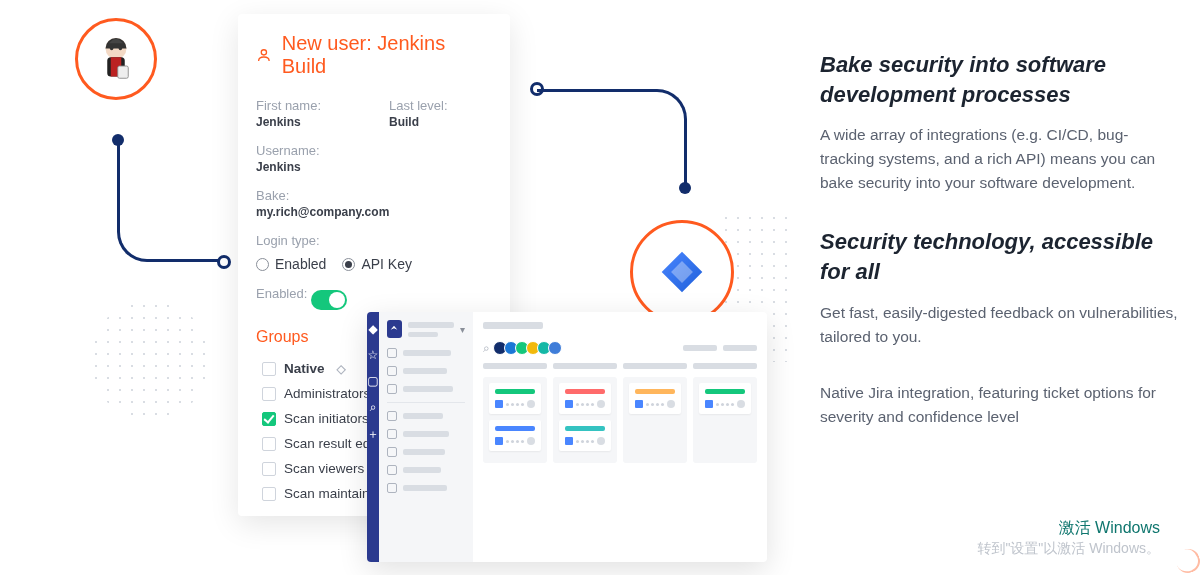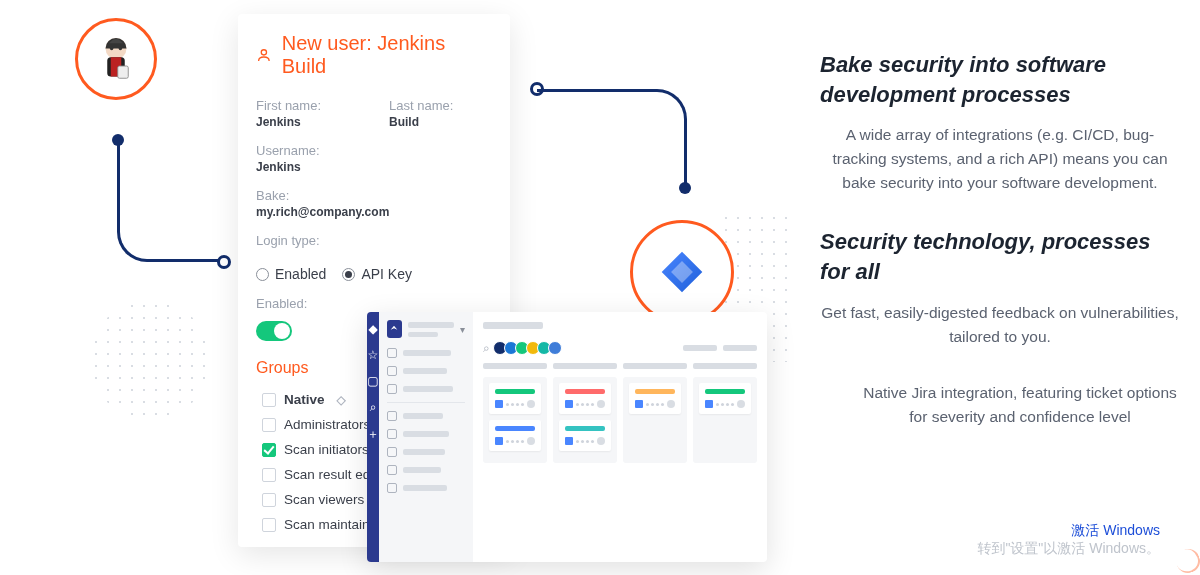--- a/index.html
+++ b/index.html
@@ -68,25 +68,25 @@
   .card { background:#fff; border-radius:2px; padding:6px; margin-bottom:6px; box-shadow:0 1px 2px rgba(0,0,0,0.06); }
   .card .bar { height:5px; border-radius:2px; margin-bottom:6px; }
   .card .meta { display:flex; align-items:center; gap:3px; }
   .card .meta .sq { width:8px; height:8px; border-radius:1px; }
   .card .meta .dots { flex:1; display:flex; gap:2px; }
   .card .meta .dots span{ width:3px; height:3px; border-radius:50%; background:#cfd4dc; }
 
   
   .copy { position:absolute; left:820px; top:50px; width:360px; }
   .copy h2 { font-size:22px; font-weight:700; color:#1c2430; line-height:1.35; margin-bottom:14px;font-style:italic; }
-  .copy p { font-size:15.5px; color:#5b6270; line-height:1.55; margin-bottom:32px;text-align:center; }
+  .copy p { font-size:15.5px; color:#5b6270; line-height:1.55; margin-bottom:32px; }
 
   
   .wm { position:absolute; right:40px; bottom:18px; text-align:right; color:#bfc4cc; font-size:14px; line-height:1.3; pointer-events:none; }
-  .wm .l1 { font-size:14px; color:#1d4ed8; }
+  .wm .l1 { font-size:16px; color:#0f766e; }
 
   
   .dg1 { left:90px; top:300px; }
   .dg2 { left:720px; top:212px; width:70px; height:150px; border-radius:0; }
 
   .copy-bottom-right { position:absolute; bottom:2px; right:0; width:24px; height:24px; border:2px solid #ff5a1f; border-left:none; border-top:none; border-radius:50%; transform:rotate(-20deg); opacity:.4; }
 </style>
 </head>
 <body>
 
@@ -121,50 +121,50 @@
           <path d="M4 21c0-4 4-6 8-6s8 2 8 6"></path>
         </svg>
       <span>New user: Jenkins Build</span>
     </div>
     <div class="f-row">
       <div class="f-block">
         <div class="f-label">First name:</div>
         <div class="f-val">Jenkins</div>
       </div>
       <div class="f-block">
-        <div class="f-label">Last name:</div>
+        <div class="f-label">Last level:</div>
         <div class="f-val">Build</div>
       </div>
     </div>
     <div class="f-row">
         <div class="f-block">
       <div class="f-label">Username:</div>
       <div class="f-val">Jenkins</div>
     </div>
       </div>
     <div class="f-row">
         <div class="f-block">
       <div class="f-label">Bake:</div>
       <div class="f-val">my.rich@company.com</div>
     </div>
       </div>
-    <div class="f-row" style="flex-direction:column; gap:12px;">
+    <div class="f-row" style="flex-direction:column; gap:2px;">
       <div class="f-label">Login type:</div>
       <div class="login-row">
         <label class="radio-wrap">
             <span class="radio"></span>
             <span>Enabled</span>
           </label>
         <label class="radio-wrap">
             <span class="radio sel"></span>
             <span>API Key</span>
           </label>
       </div>
     </div>
-    <div class="f-row" style="flex-direction:column; gap:4px; margin-top:4px;">
+    <div class="f-row" style="flex-direction:row; gap:4px; margin-top:4px;">
       <div class="f-label">Enabled:</div>
       <div class="toggle"></div>
     </div>
     <div class="groups-h">Groups</div>
     <div class="gh-row head">
       <span class="chk"></span>
       <span>Native</span>
       <span class="sorticon">◇</span>
     </div>
     <div id="groups-body">
@@ -377,23 +377,23 @@
               </div>
             </div>
           </div>
         </div>
     </div>
   </div>
 
   <div class="copy">
     <h2>Bake security into software development processes</h2>
     <p>A wide array of integrations (e.g. CI/CD, bug-tracking systems, and a rich API) means you can bake security into your software development.</p>
-    <h2>Security technology, processes for all</h2>
+    <h2>Security technology, accessible for all</h2>
     <p>Get fast, easily-digested feedback on vulnerabilities, tailored to you.</p>
-    <p style="margin-bottom:0;margin-left:40px;">Native Jira integration, featuring ticket options for severity and confidence level</p>
+    <p style="margin-bottom:0;">Native Jira integration, featuring ticket options for severity and confidence level</p>
   </div>
 
   <div class="wm">
     <div class="l1">激活 Windows</div>
     <div>转到"设置"以激活 Windows。</div>
   </div>
 
   <div class="copy-bottom-right"></div>
 </div>
 

